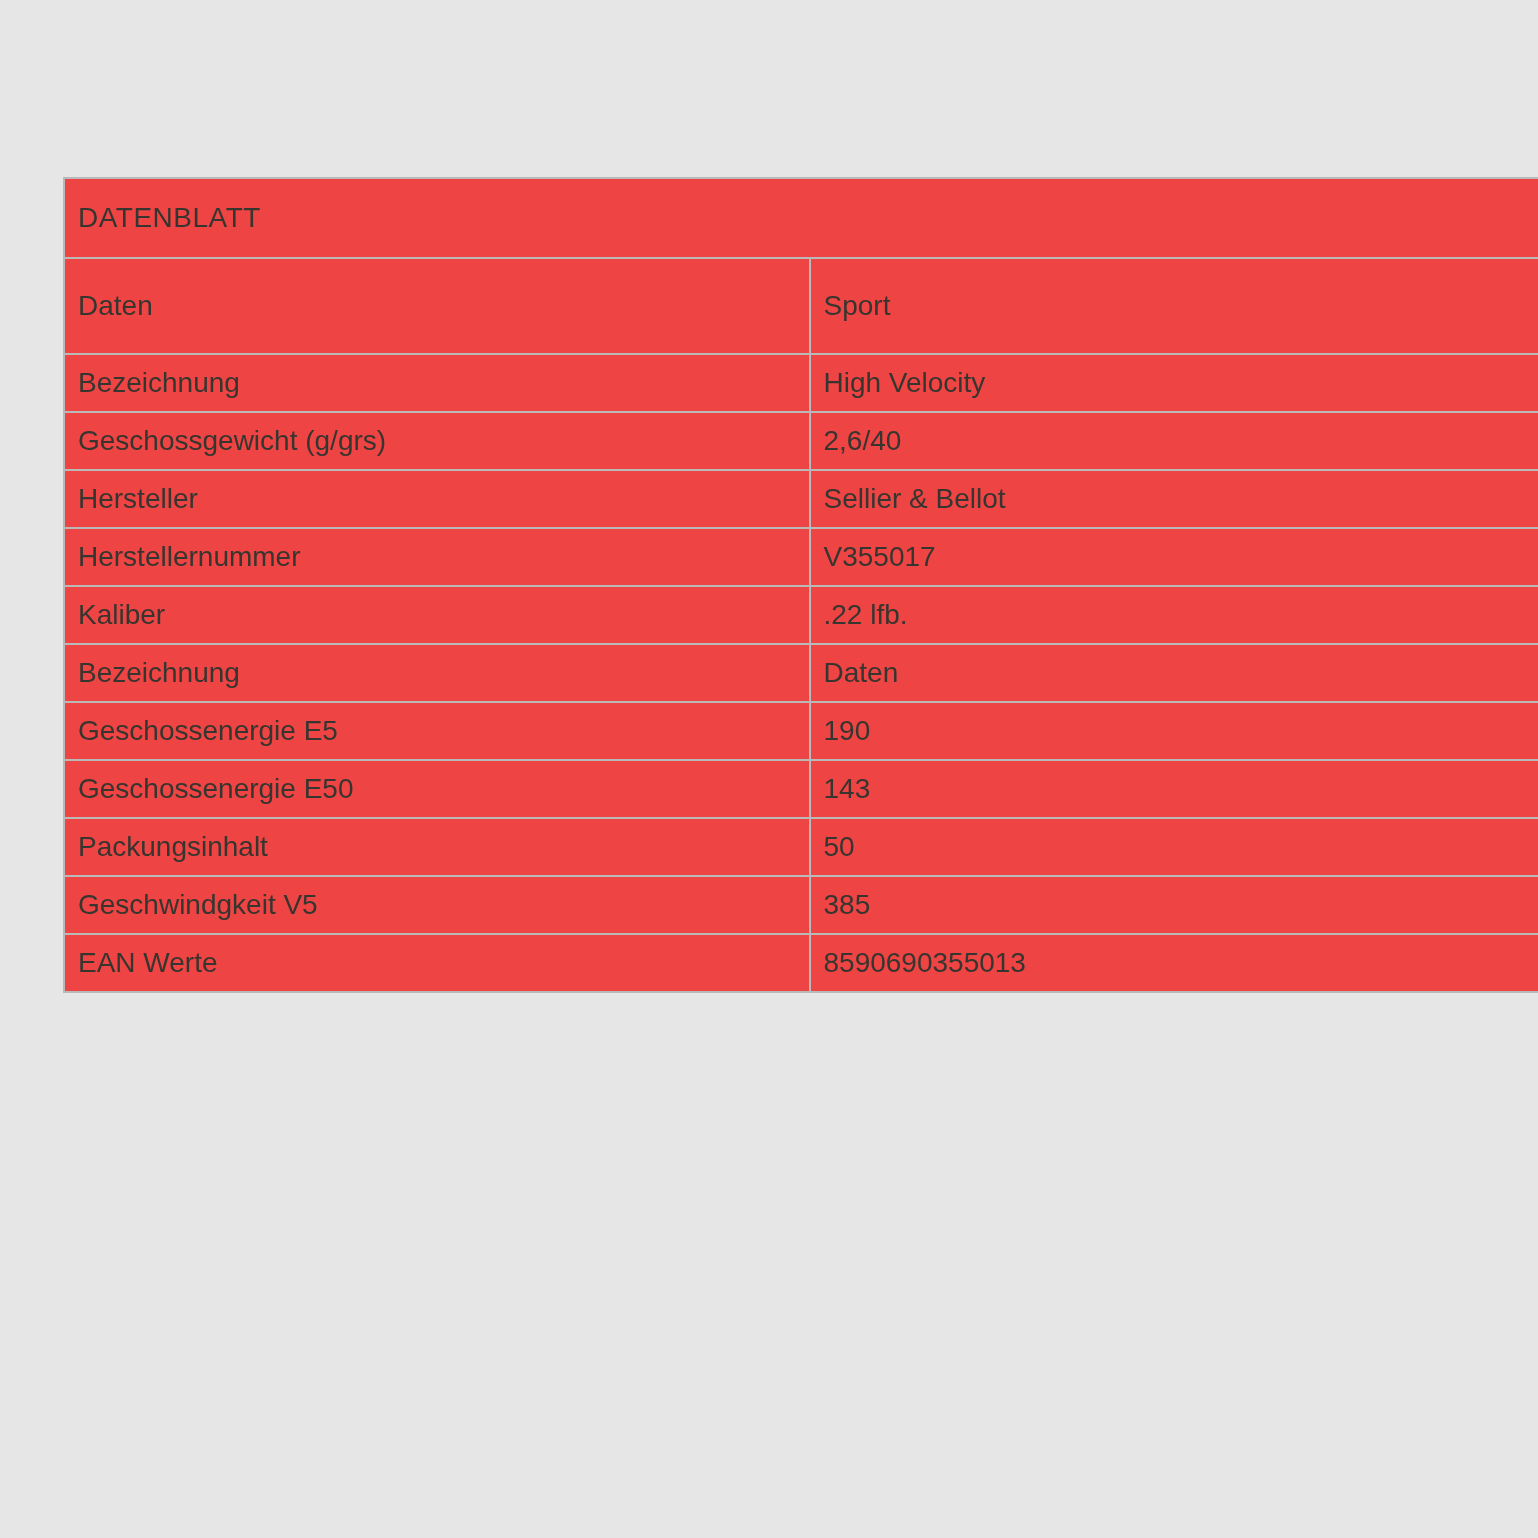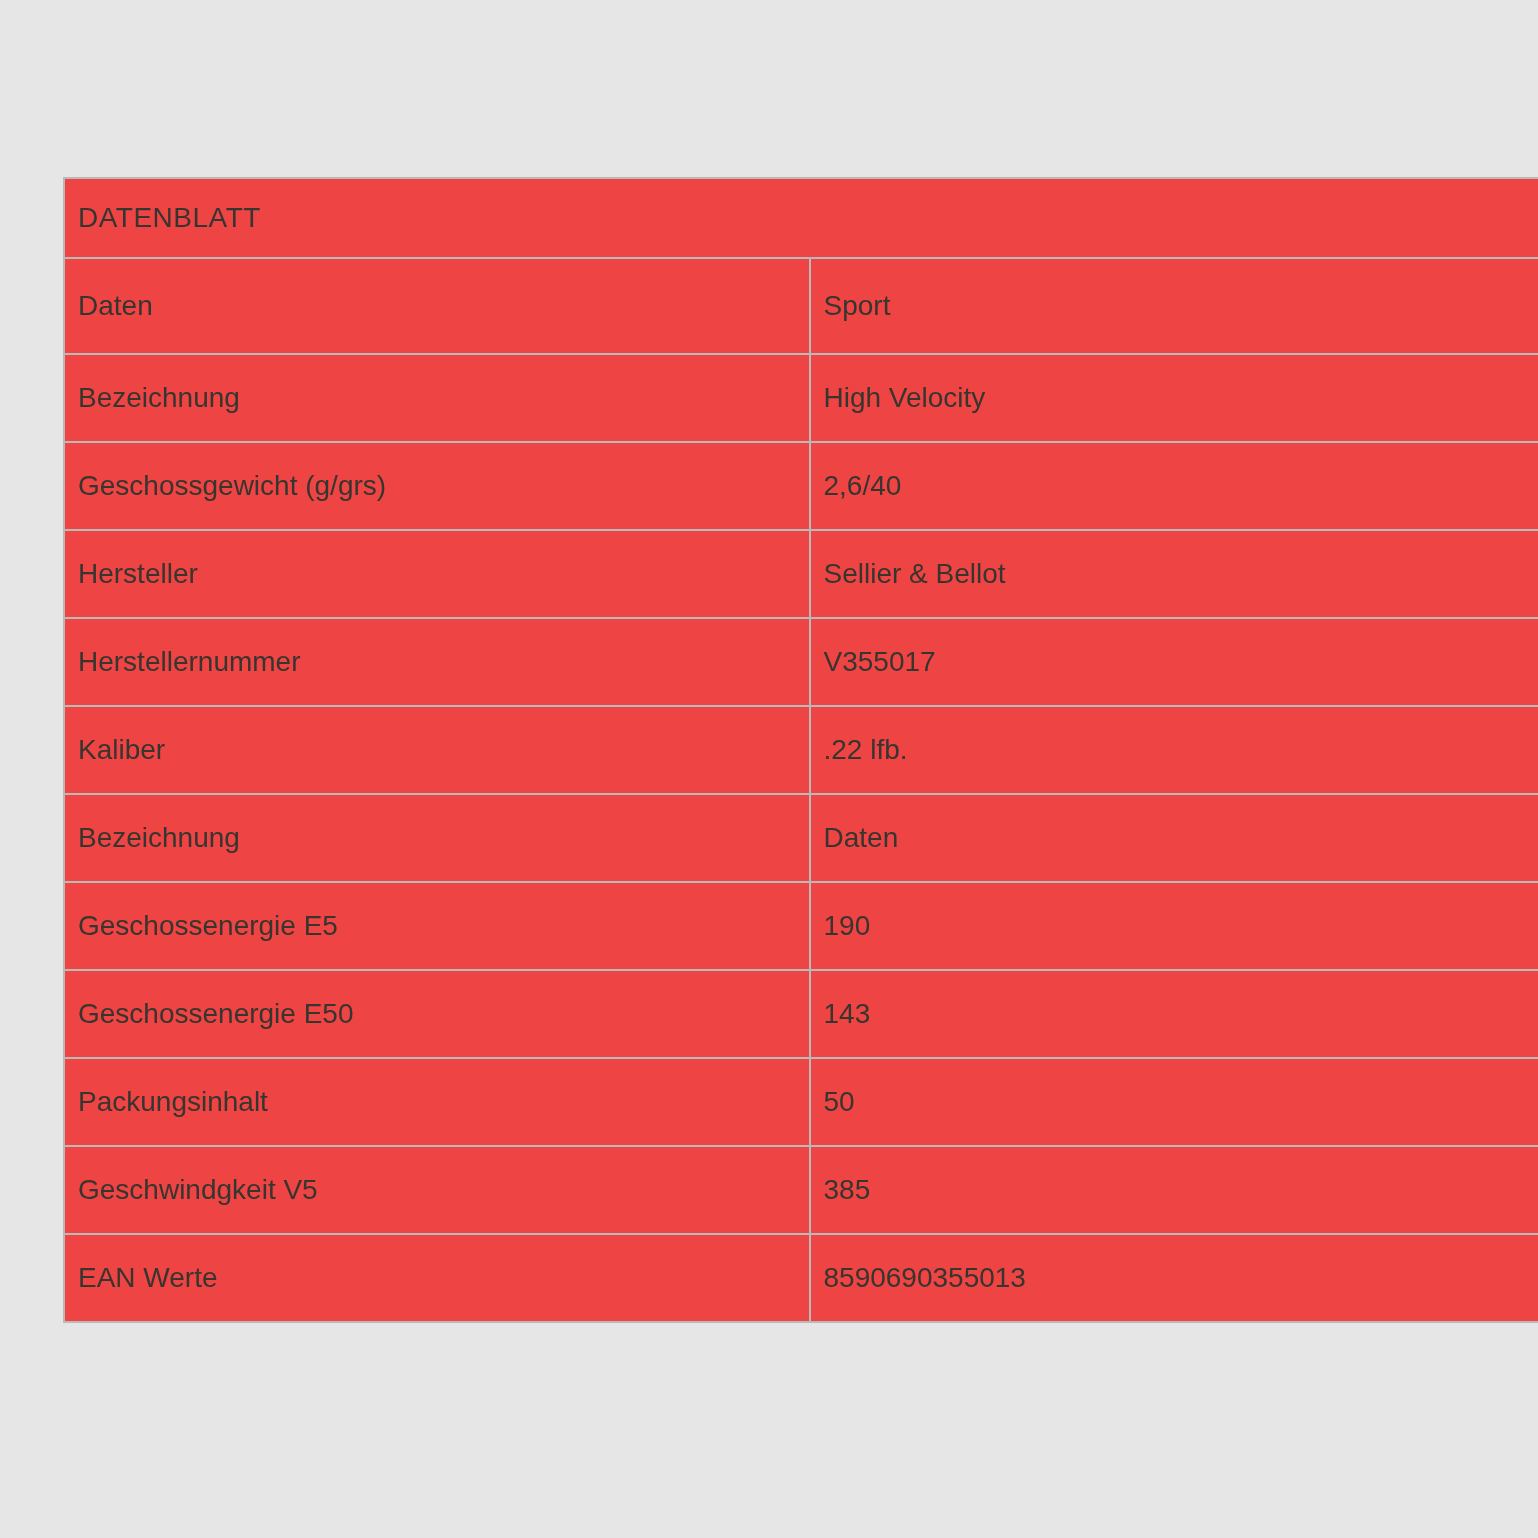--- a/index.html
+++ b/index.html
@@ -43,21 +43,21 @@
     font-weight: 700;
     letter-spacing: 0.5px;
     color: #32302b;
   }
   th.col-header {
     height: 96px;
     font-weight: 700;
     color: #32302b;
   }
   td.data-cell {
-    height: 88px;
+    height: 58px;
   }
   col.col-daten  { width: 50%; }
   col.col-werte  { width: 50%; }
 </style>
 </head>
 <body>
 
 <div class="datasheet-wrap">
   <table class="datasheet">
     <colgroup>

